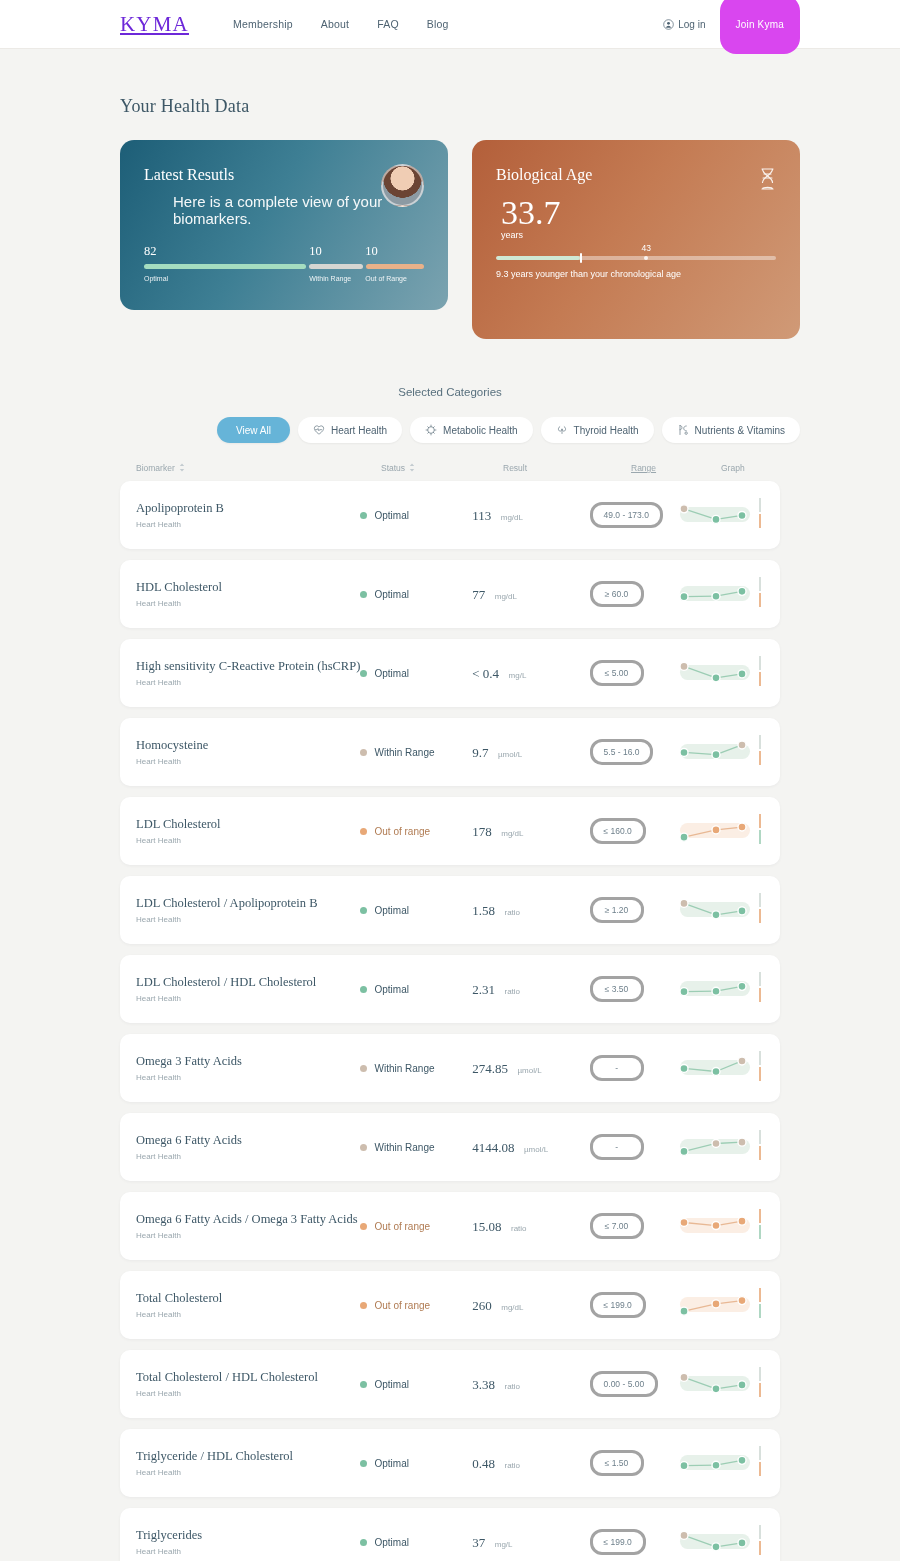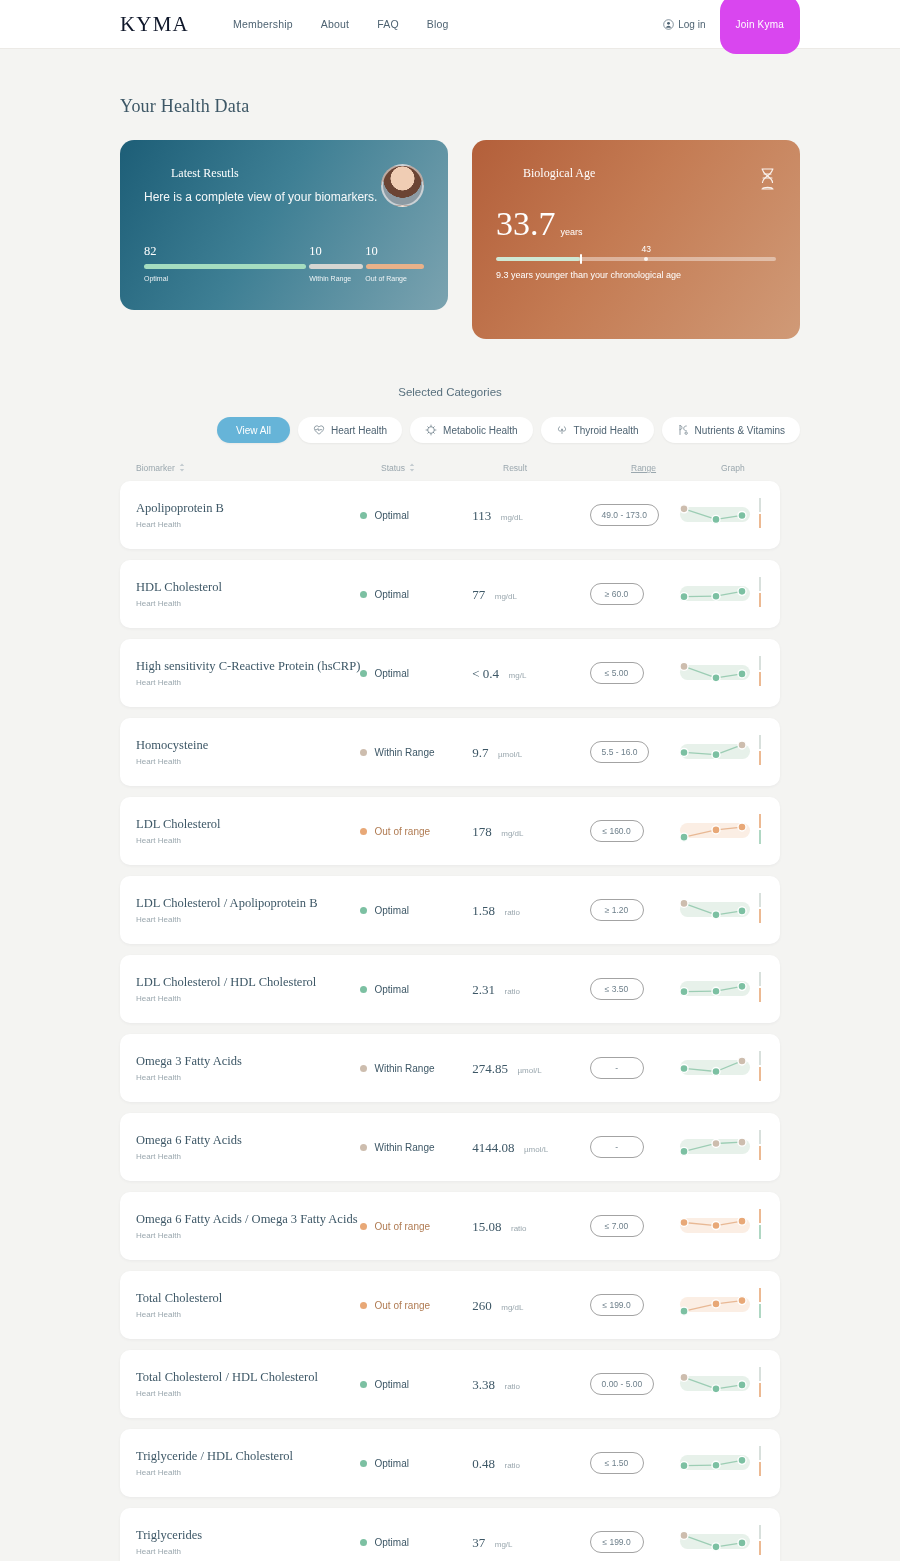--- a/index.html
+++ b/index.html
@@ -14,21 +14,21 @@
   
   .header {
     height: 49px; background: #ffffff;
     display: flex; align-items: center;
     padding: 0 100px 0 120px;
     border-bottom: 1px solid #eceae6;
   }
   .logo {
     font-family: "Liberation Serif", serif;
     font-size: 21px; letter-spacing: 1.2px;
-    color: #0f172a; font-weight: 400;
+    color: #6d28d9; font-weight: 400; text-decoration: underline;
   }
   .nav { display: flex; gap: 28px; margin-left: 44px; }
   .nav-item { font-size: 10.5px; color: #4e6372; letter-spacing: .2px; }
   .header-right { margin-left: auto; display: flex; align-items: center; gap: 14px; }
   .login { display: flex; align-items: center; gap: 4px; font-size: 10px; color: #4e6372; }
   .join-btn {
     background: #d946ef; color: #fff; font-size: 10px;
     padding: 24px 16px; border-radius: 16px; border: none;
     letter-spacing: .2px;
   }
@@ -47,39 +47,39 @@
   .card-left {
     width: 330px; height: 170px;
     background: linear-gradient(120deg, #1d5e77 0%, #3e7f94 45%, #7ba3b0 100%);
     padding: 26px 24px 0 24px;
   }
   .card-right {
     width: 330px; height: 199px;
     background: linear-gradient(125deg, #b35f3a 0%, #c47b53 45%, #d09a77 100%);
     padding: 26px 24px 0 24px;
   }
-  .card-title { font-family: "Liberation Serif", serif; font-size: 12px; font-weight: 400; margin-left: 27px; }
-  .card-sub { font-size: 12px; margin-top: 9px; opacity: .95; }
+  .card-title { font-family: "Liberation Serif", serif; font-size: 16px; font-weight: 400; }
+  .card-sub { font-size: 15px; margin-top: 9px; opacity: .95; margin-left: 29px; }
   .avatar {
     position: absolute; right: 24px; top: 24px;
     width: 43px; height: 43px; border-radius: 50%;
     background: radial-gradient(circle at 50% 32%, #f0cdb4 0 36%, #6b4434 37% 58%, #8c9aa3 59%);
     border: 2px solid rgba(255,255,255,.55);
   }
   .dna-icon { position: absolute; right: 24px; top: 28px; opacity: .9; }
 
   .bar-wrap { position: absolute; left: 24px; right: 24px; bottom: 28px; }
   .bar-nums { display: flex; font-family: "Liberation Serif", serif; font-size: 12.5px; margin-bottom: 5px; }
   .bar-track { display: flex; gap: 3px; height: 5px; }
   .seg { border-radius: 3px; }
   .bar-labels { display: flex; font-size: 7px; margin-top: 6px; opacity: .9; }
 
   .bioage-val { font-family: "Liberation Serif", serif; font-size: 34px; line-height: 1; }
   .bioage-unit { font-size: 9px; margin-left: 5px; }
-  .bioage-row { display: flex; align-items: baseline; margin-top: 26px; }
+  .bioage-row { display: flex; align-items: baseline; margin-top: 12px; flex-direction: column; }
   .age-scale { margin-top: 16px; position: relative; }
   .age-mark { font-size: 8.5px; position: absolute; left: 52%; top: -13px; }
   .age-track {
     height: 4px; border-radius: 3px; background: rgba(255,255,255,.42);
     position: relative; overflow: hidden;
   }
   .age-fill { height: 100%; width: 30%; background: #cfe8d4; border-radius: 3px; }
   .age-tick { position: absolute; left: 30%; top: -3px; width: 2px; height: 10px; background: #fff; border-radius: 1px; }
   .age-dot { position: absolute; left: 53%; top: 0px; width: 4px; height: 4px; border-radius: 50%; background: rgba(255,255,255,.85); }
   .bioage-note { font-size: 9px; margin-top: 9px; }
@@ -114,21 +114,21 @@
   .bio-name { font-family: "Liberation Serif", serif; font-size: 12.5px; color: #3d5766; }
   .bio-cat { font-size: 8px; color: #9aa7ae; margin-top: 4px; }
   .status { display: flex; align-items: center; gap: 7px; font-size: 10px; }
   .dot { width: 7px; height: 7px; border-radius: 50%; flex: none; }
   .s-optimal { color: #3d5766; } .s-optimal .dot { background: #7cc0a2; }
   .s-within { color: #3d5766; } .s-within .dot { background: #cdbdae; }
   .s-out { color: #b07b52; } .s-out .dot { background: #e8a877; }
   .result-val { font-family: "Liberation Serif", serif; font-size: 13px; color: #3d5766; }
   .result-unit { font-size: 8px; color: #9aa7ae; margin-left: 5px; }
   .range-pill {
-    display: inline-block; border: 1px solid #a3a3a3; border-radius: 12px;
+    display: inline-block; border: 3px solid #a3a3a3; border-radius: 12px;
     padding: 5px 11px; font-size: 8.5px; color: #6d7f8a; min-width: 54px; text-align: center;
   }
   .spark { width: 92px; height: 42px; }
 </style>
 </head>
 <body>
 
 <div class="header">
   <div class="logo">KYMA</div>
   <div class="nav">

